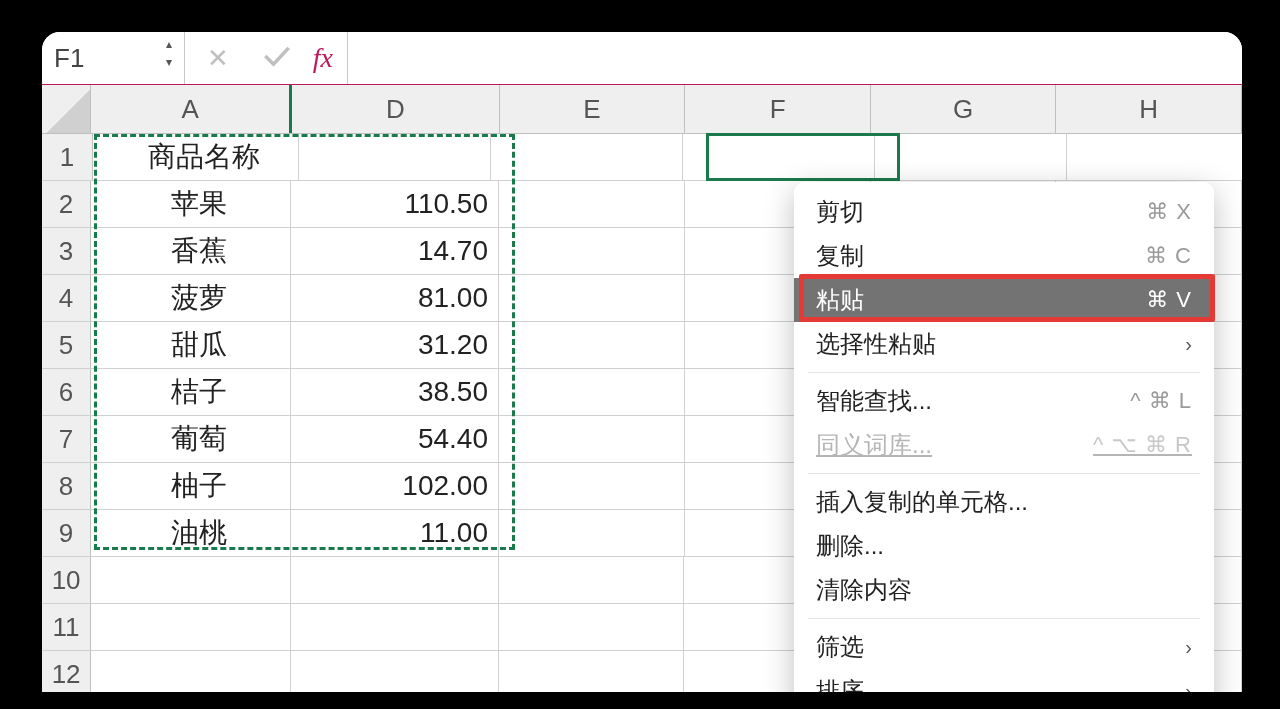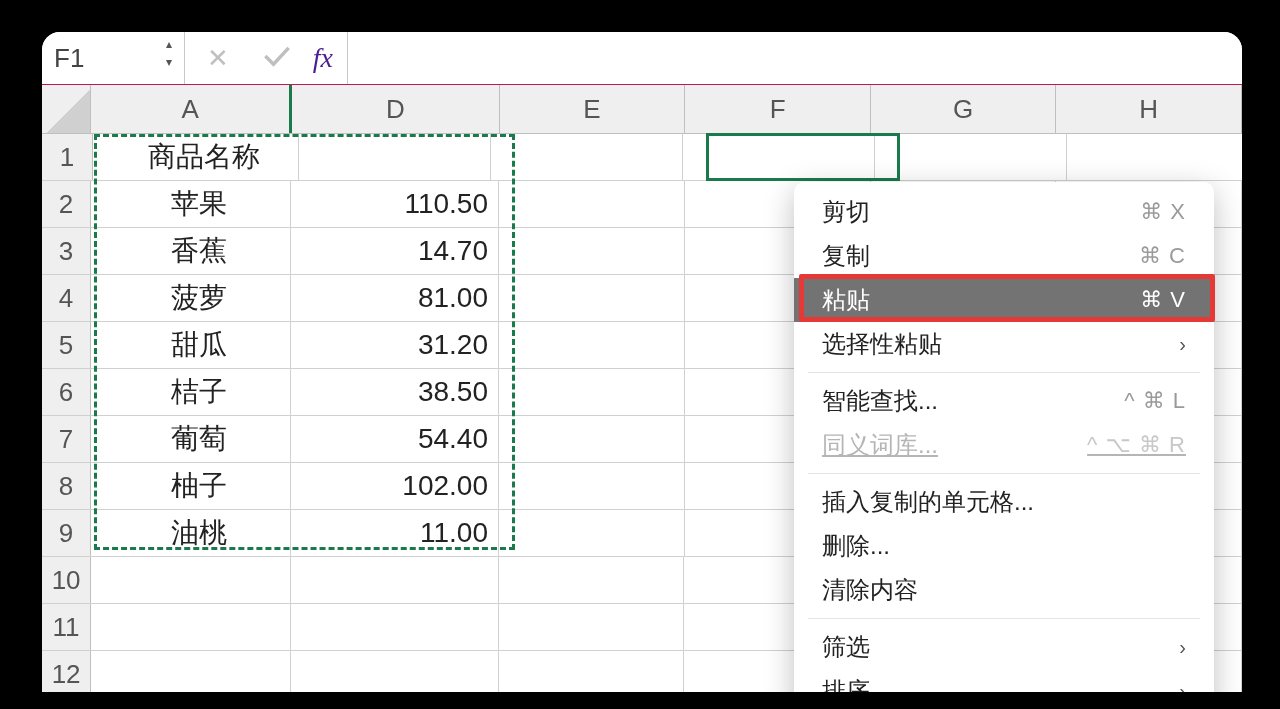--- a/index.html
+++ b/index.html
@@ -60,21 +60,21 @@
     padding: 0 22px;
     border-right: none;
     color: #bfbfbf;
   }
   .fx-btns .x { font-size: 26px; }
   .fx-btns .check svg { width: 28px; height: 22px; stroke: #bfbfbf; }
   .fx-label {
     font-style: italic;
     font-family: Georgia, "Times New Roman", serif;
     font-size: 28px;
-    color: #4c1d95;
+    color: #be185d;
     padding-right: 14px;
     border-right: 1px solid #c8c8c8;
     display: flex;
     align-items: center;
   }
   .formula-input {
     flex: 1;
   }
 
   
@@ -157,21 +157,21 @@
     box-shadow: 0 8px 30px rgba(0,0,0,0.25);
     padding: 8px 0;
     width: 420px;
     font-size: 24px;
     color: #222;
   }
   .ctx-item {
     display: flex;
     align-items: center;
     justify-content: space-between;
-    padding: 10px 28px;
+    padding: 10px 22px;
     height: 24px;
   }
   .ctx-item .short { color: #9a9a9a; font-size: 22px; letter-spacing: 1px;}
   .ctx-item.disabled { color: #b5b5b5; text-decoration: underline; }
   .ctx-item.disabled .short { color: #c8c8c8; }
   .ctx-item.hl {
     background: #737373;
     color: #fff;
   }
   .ctx-item.hl .short { color: #fff; }

